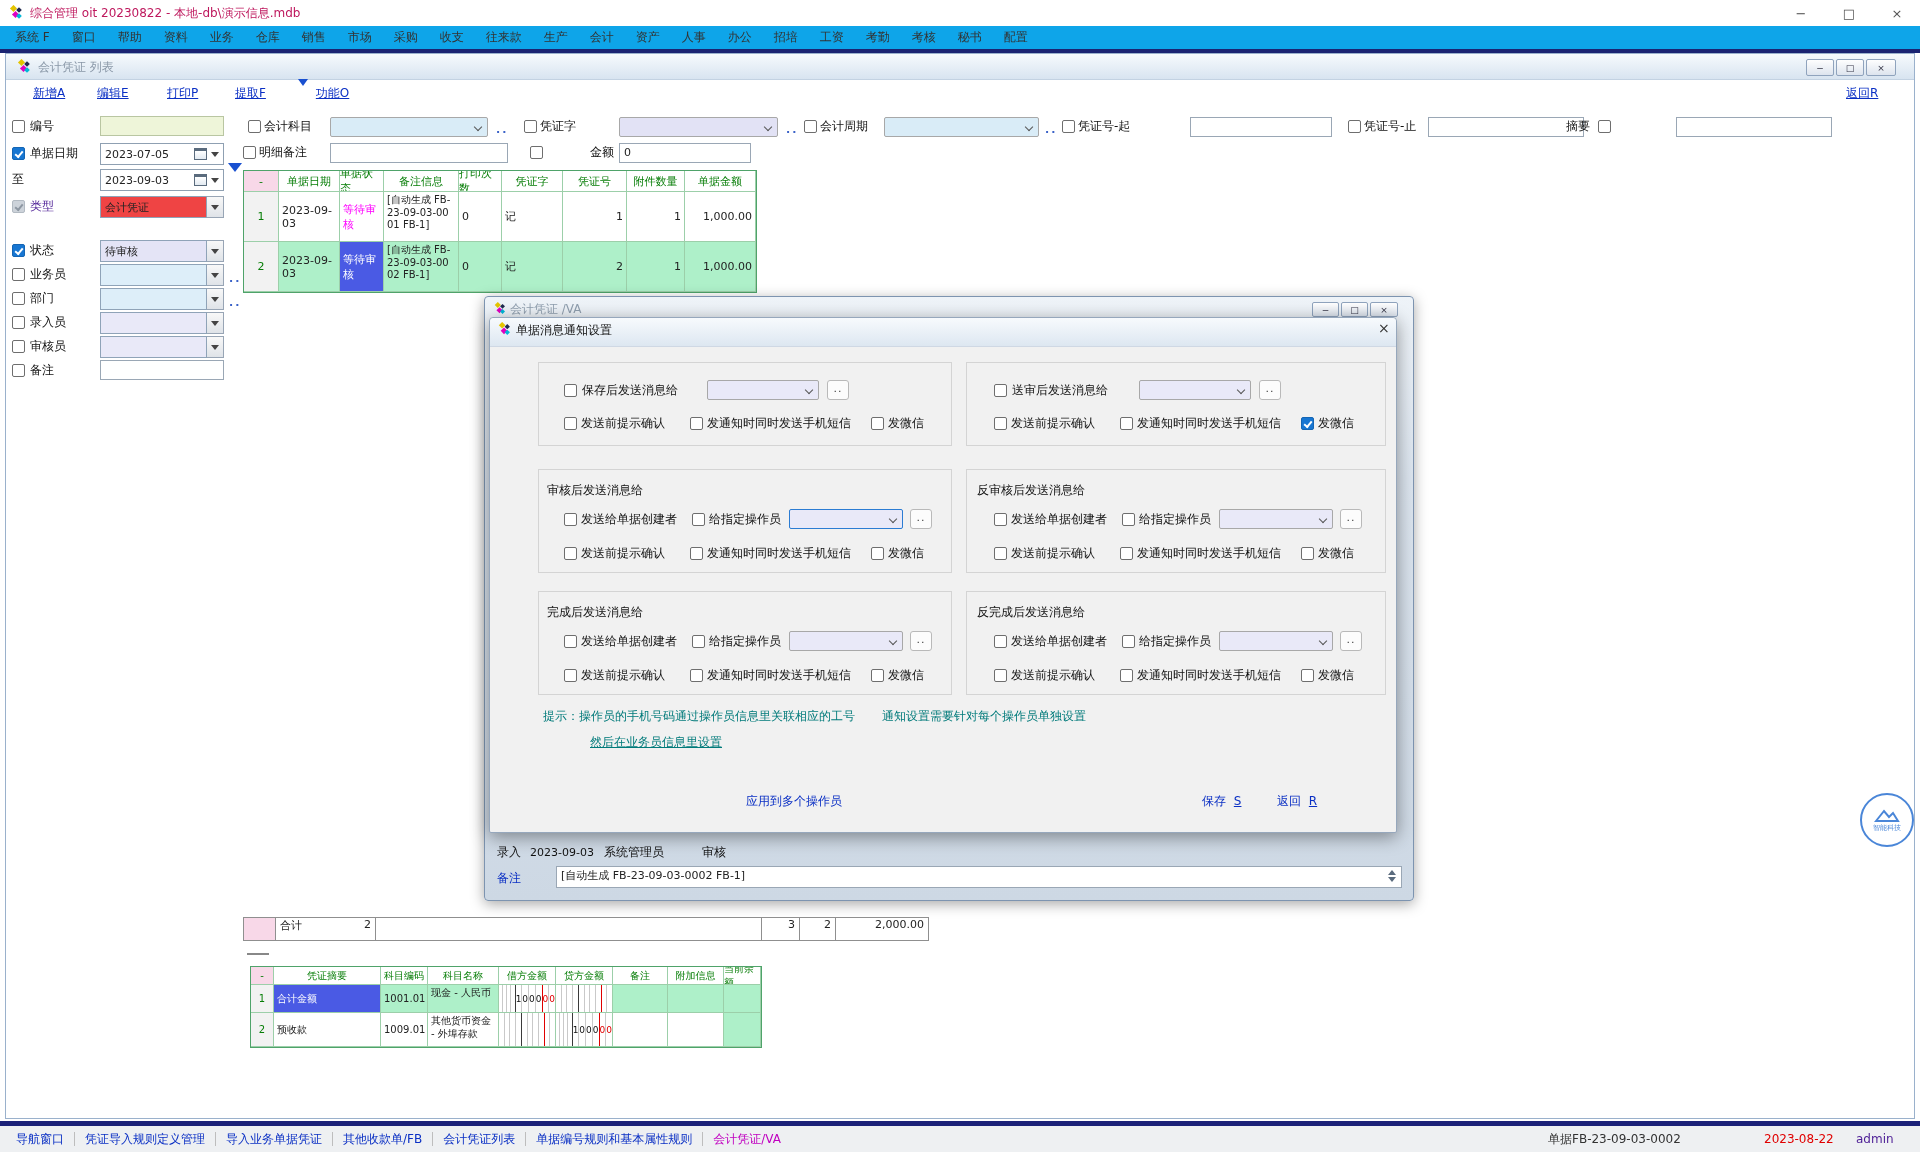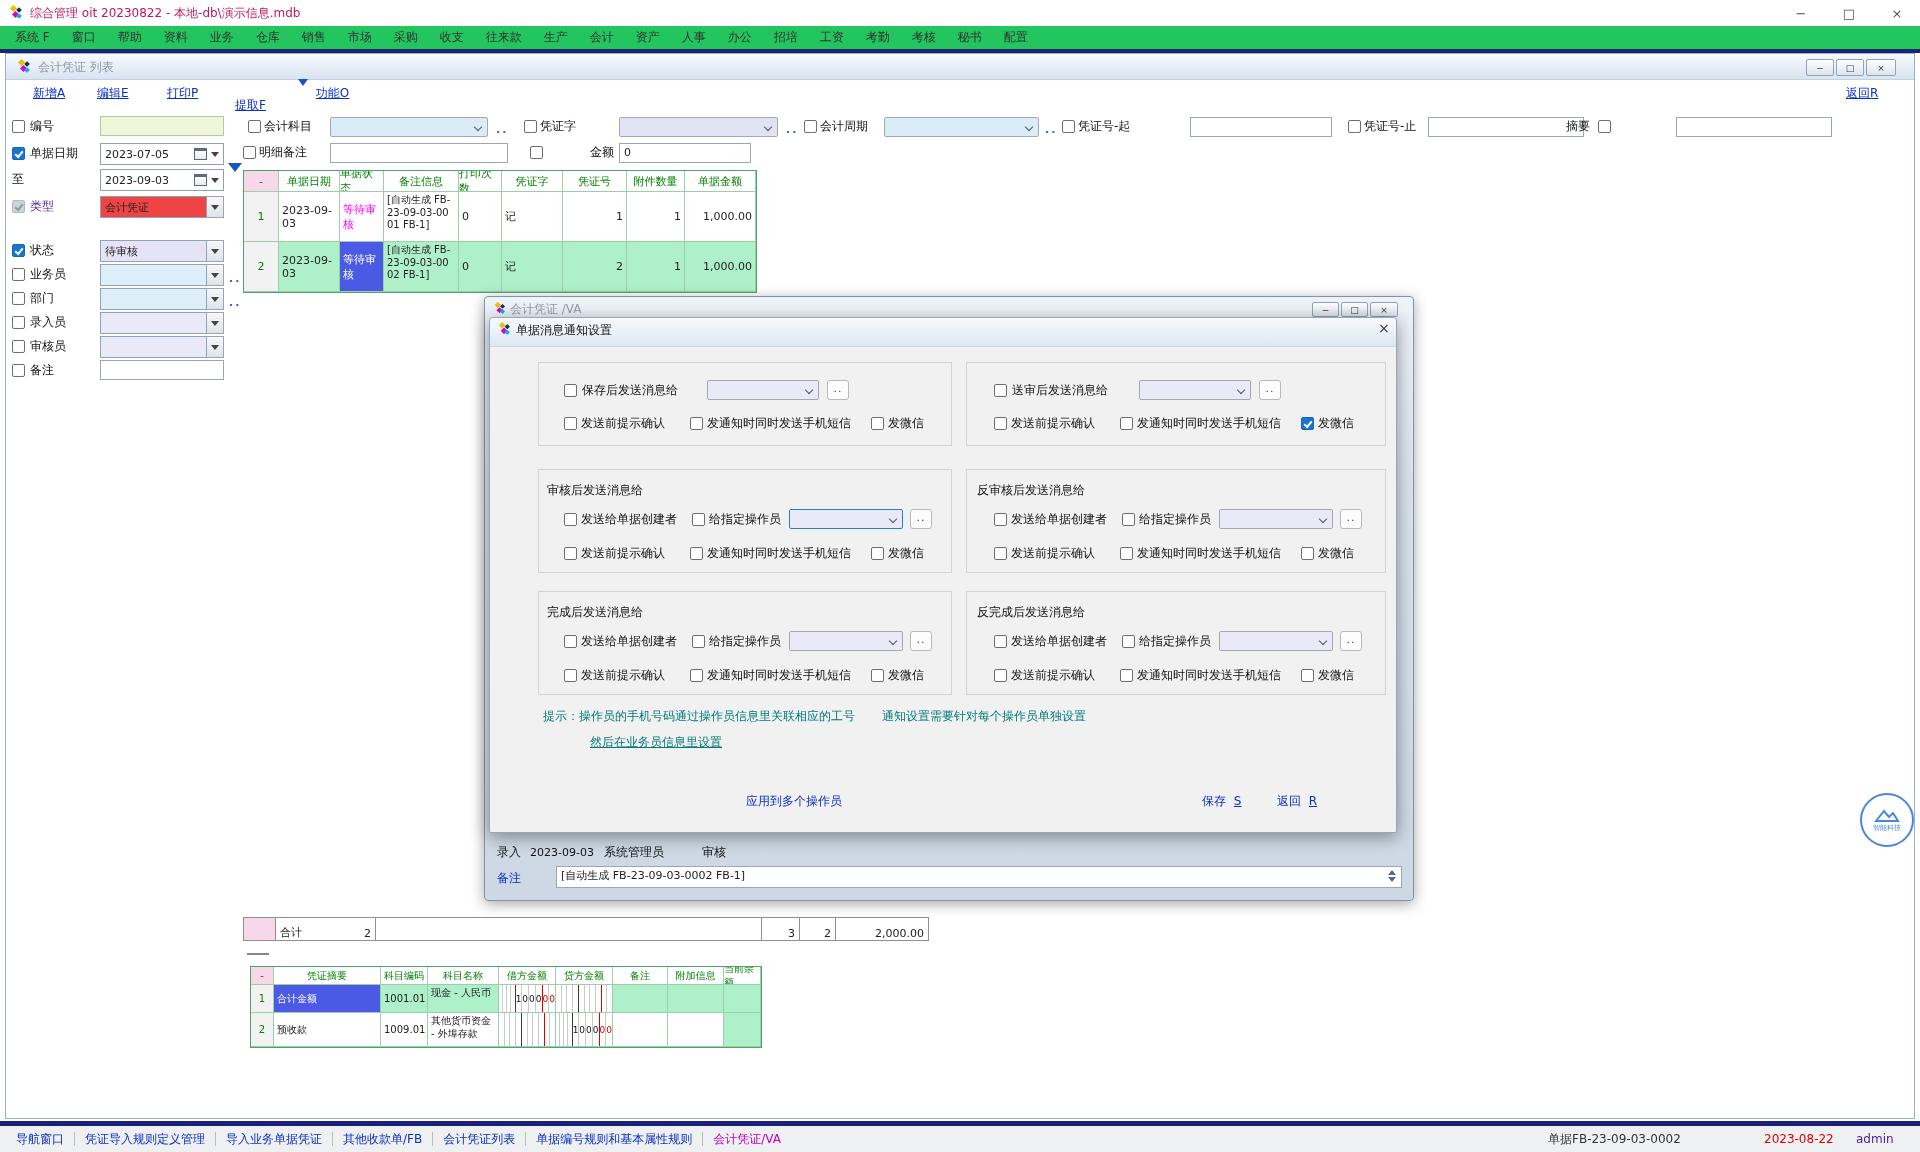--- a/index.html
+++ b/index.html
@@ -49,21 +49,21 @@
   .dg.hd{height:18px;}
   .dg.note{font-size:10px;}
   .amt{padding:0;display:flex;align-items:stretch;}
   .st{flex:1;border-right:1px solid #c9c9c9;display:flex;align-items:center;justify-content:center;font-size:9px;color:#111;}
   .st.dark{border-right-color:#3a3a3a;}
   .st.redline{border-right-color:#e00000;}
   .st.red{color:#e00000;}
   .st.end{border-right:none;}
   
   .total-row{position:absolute;left:243px;top:917px;height:24px;display:flex;border:1px solid #8f8f8f;background:#fff;}
-  .tc{border-right:1px solid #8f8f8f;display:flex;align-items:flex-end;font-size:11px;padding:0 4px;}
+  .tc{border-right:1px solid #8f8f8f;display:flex;align-items:flex-start;font-size:11px;padding:0 4px;}
   .tc:last-child{border-right:none;}
   
   .gbox{position:absolute;border:1px solid #d4d4d4;}
   
   .dmd{position:absolute;width:15px;height:15px;}
   .big-arrow{position:absolute;width:14px;}
   .big-arrow .stem{width:5px;height:5px;background:#1950d0;margin:0 auto;}
   .big-arrow .tri{width:0;height:0;border-left:7px solid transparent;border-right:7px solid transparent;border-top:9px solid #1950d0;}
   .mini-arrow{display:inline-block;vertical-align:middle;margin-right:4px;}
   .mini-arrow .stem{width:4px;height:4px;background:#1950d0;margin:0 auto;}
@@ -84,21 +84,21 @@
       <rect x="9" y="3" width="4" height="4" fill="#202a50" transform="rotate(45 11 5)"></rect>
       <rect x="5" y="7" width="5" height="5" fill="#e000c0" transform="rotate(45 7.5 9.5)"></rect>
       <rect x="9" y="9" width="4" height="4" fill="#00b8d8" transform="rotate(45 11 11)"></rect>
     </svg>
     <span class="lbl" style="left:30px;top:6px;color:#be185d;">综合管理 oit 20230822 - 本地-db\演示信息.mdb</span>
     <span class="titlebar-ctl" style="left:1786px;top:3px;">−</span>
     <span class="titlebar-ctl" style="left:1834px;top:3px;">□</span>
     <span class="titlebar-ctl" style="left:1882px;top:3px;">×</span>
   </div>
 
-  <div class="abs" style="left:0;top:26px;width:1920px;height:23px;background:#22c55e;display:flex;align-items:center;padding-left:4px;">
+  <div class="abs" style="left:0;top:26px;width:1920px;height:23px;background:#0ea5e9;display:flex;align-items:center;padding-left:4px;">
     <span class="lbl" style="position:static;padding:0 11px;color:#333;">系统 F</span>
     <span class="lbl" style="position:static;padding:0 11px;color:#333;text-align:right;">窗口</span>
     <span class="lbl" style="position:static;padding:0 11px;color:#333;">帮助</span>
     <span class="lbl" style="position:static;padding:0 11px;color:#333;">资料</span>
     <span class="lbl" style="position:static;padding:0 11px;color:#333;">业务</span>
     <span class="lbl" style="position:static;padding:0 11px;color:#333;">仓库</span>
     <span class="lbl" style="position:static;padding:0 11px;color:#333;">销售</span>
     <span class="lbl" style="position:static;padding:0 11px;color:#333;">市场</span>
     <span class="lbl" style="position:static;padding:0 11px;color:#333;">采购</span>
     <span class="lbl" style="position:static;padding:0 11px;color:#333;">收支</span>
@@ -127,21 +127,21 @@
     </svg>
     <span class="lbl" style="left:32px;top:6px;color:#8a98a8;">会计凭证 列表</span>
   </div>
   <span class="bevel-btn" style="left:1806px;top:59px;width:28px;">−</span>
   <span class="bevel-btn" style="left:1836px;top:59px;width:28px;">□</span>
   <span class="bevel-btn" style="left:1866px;top:59px;width:30px;">×</span>
 
   <span class="lbl link ul" style="left:33px;top:86px;">新增A</span>
   <span class="lbl link ul" style="left:97px;top:86px;">编辑E</span>
   <span class="lbl link ul" style="left:167px;top:86px;">打印P</span>
-  <span class="lbl link ul" style="left:235px;top:86px;margin-top:12px;">提取F</span>
+  <span class="lbl link ul" style="left:235px;top:86px;">提取F</span>
   <span class="lbl" style="left:298px;top:86px;">
     <span class="mini-arrow"><span class="stem"></span><span class="tri"></span></span>
     <span class="link ul">功能O</span>
   </span>
   <span class="lbl link ul" style="left:1846px;top:86px;">返回R</span>
 
   <span class="cb" style="left:12px;top:120px;"></span>
   <span class="lbl" style="left:30px;top:119px;">编号</span>
   <div class="input" style="left:100px;top:116px;width:124px;background:#eef5d9;border-color:#b9c6a2;"></div>
 

